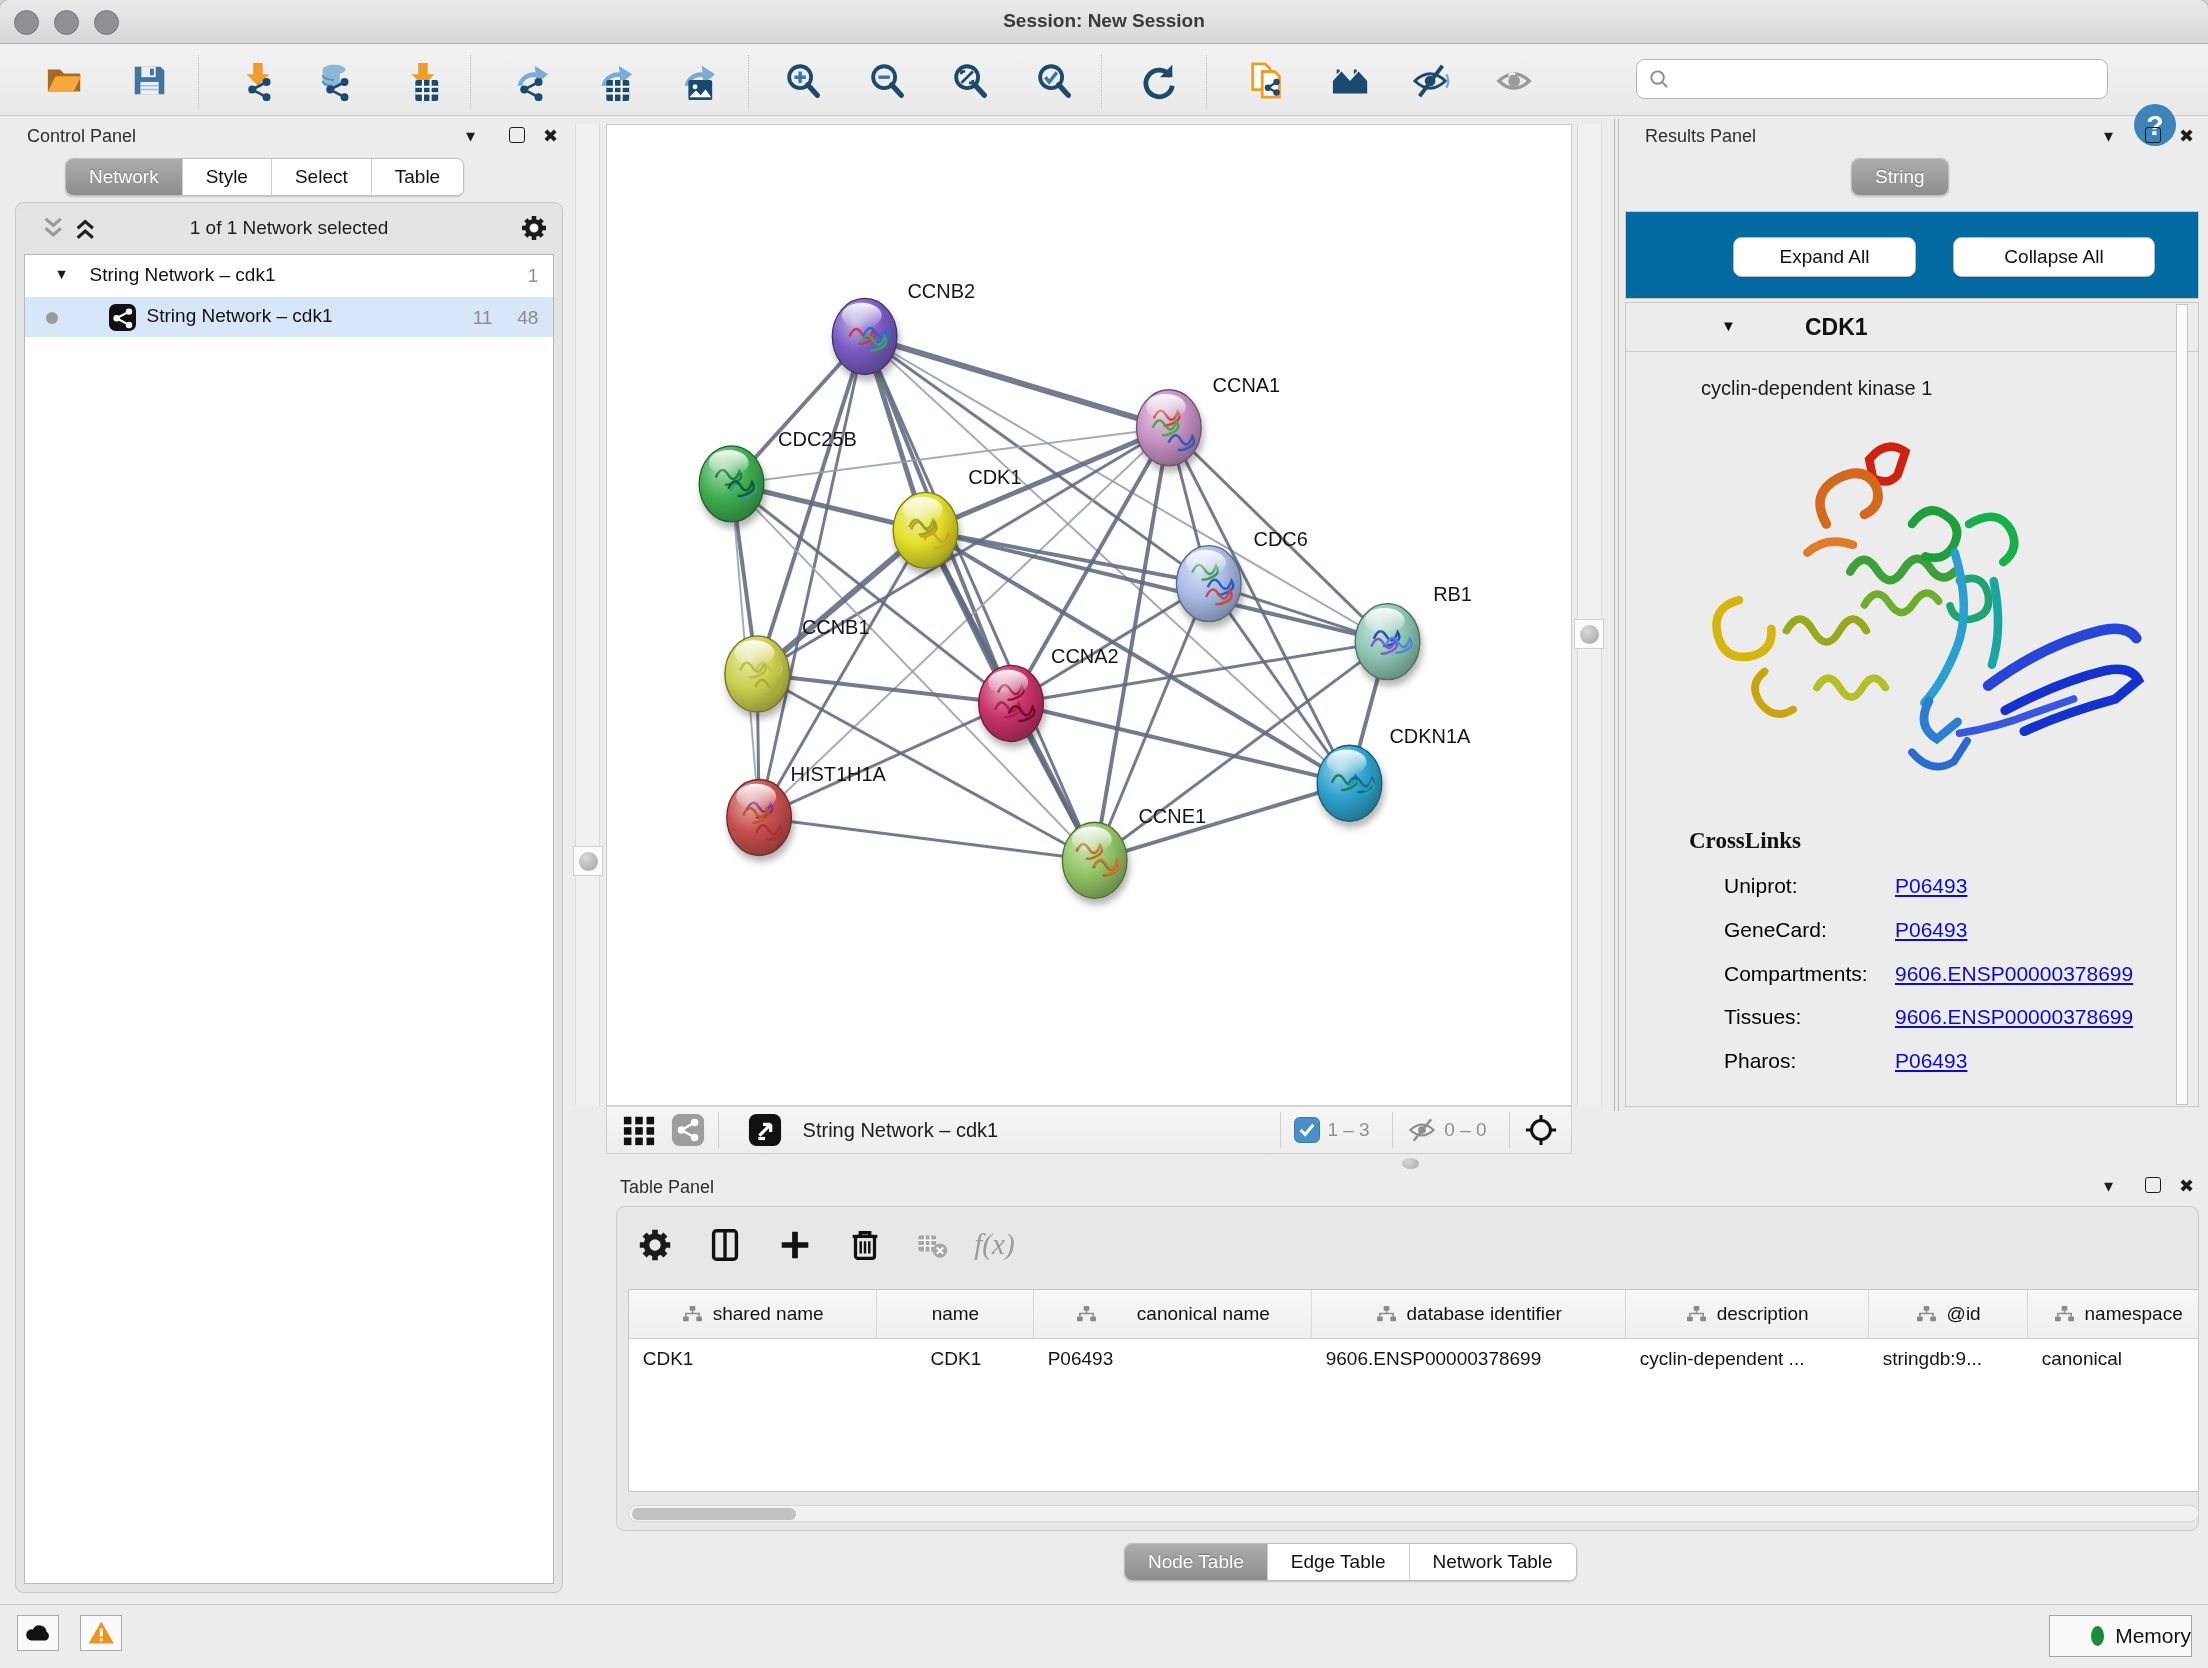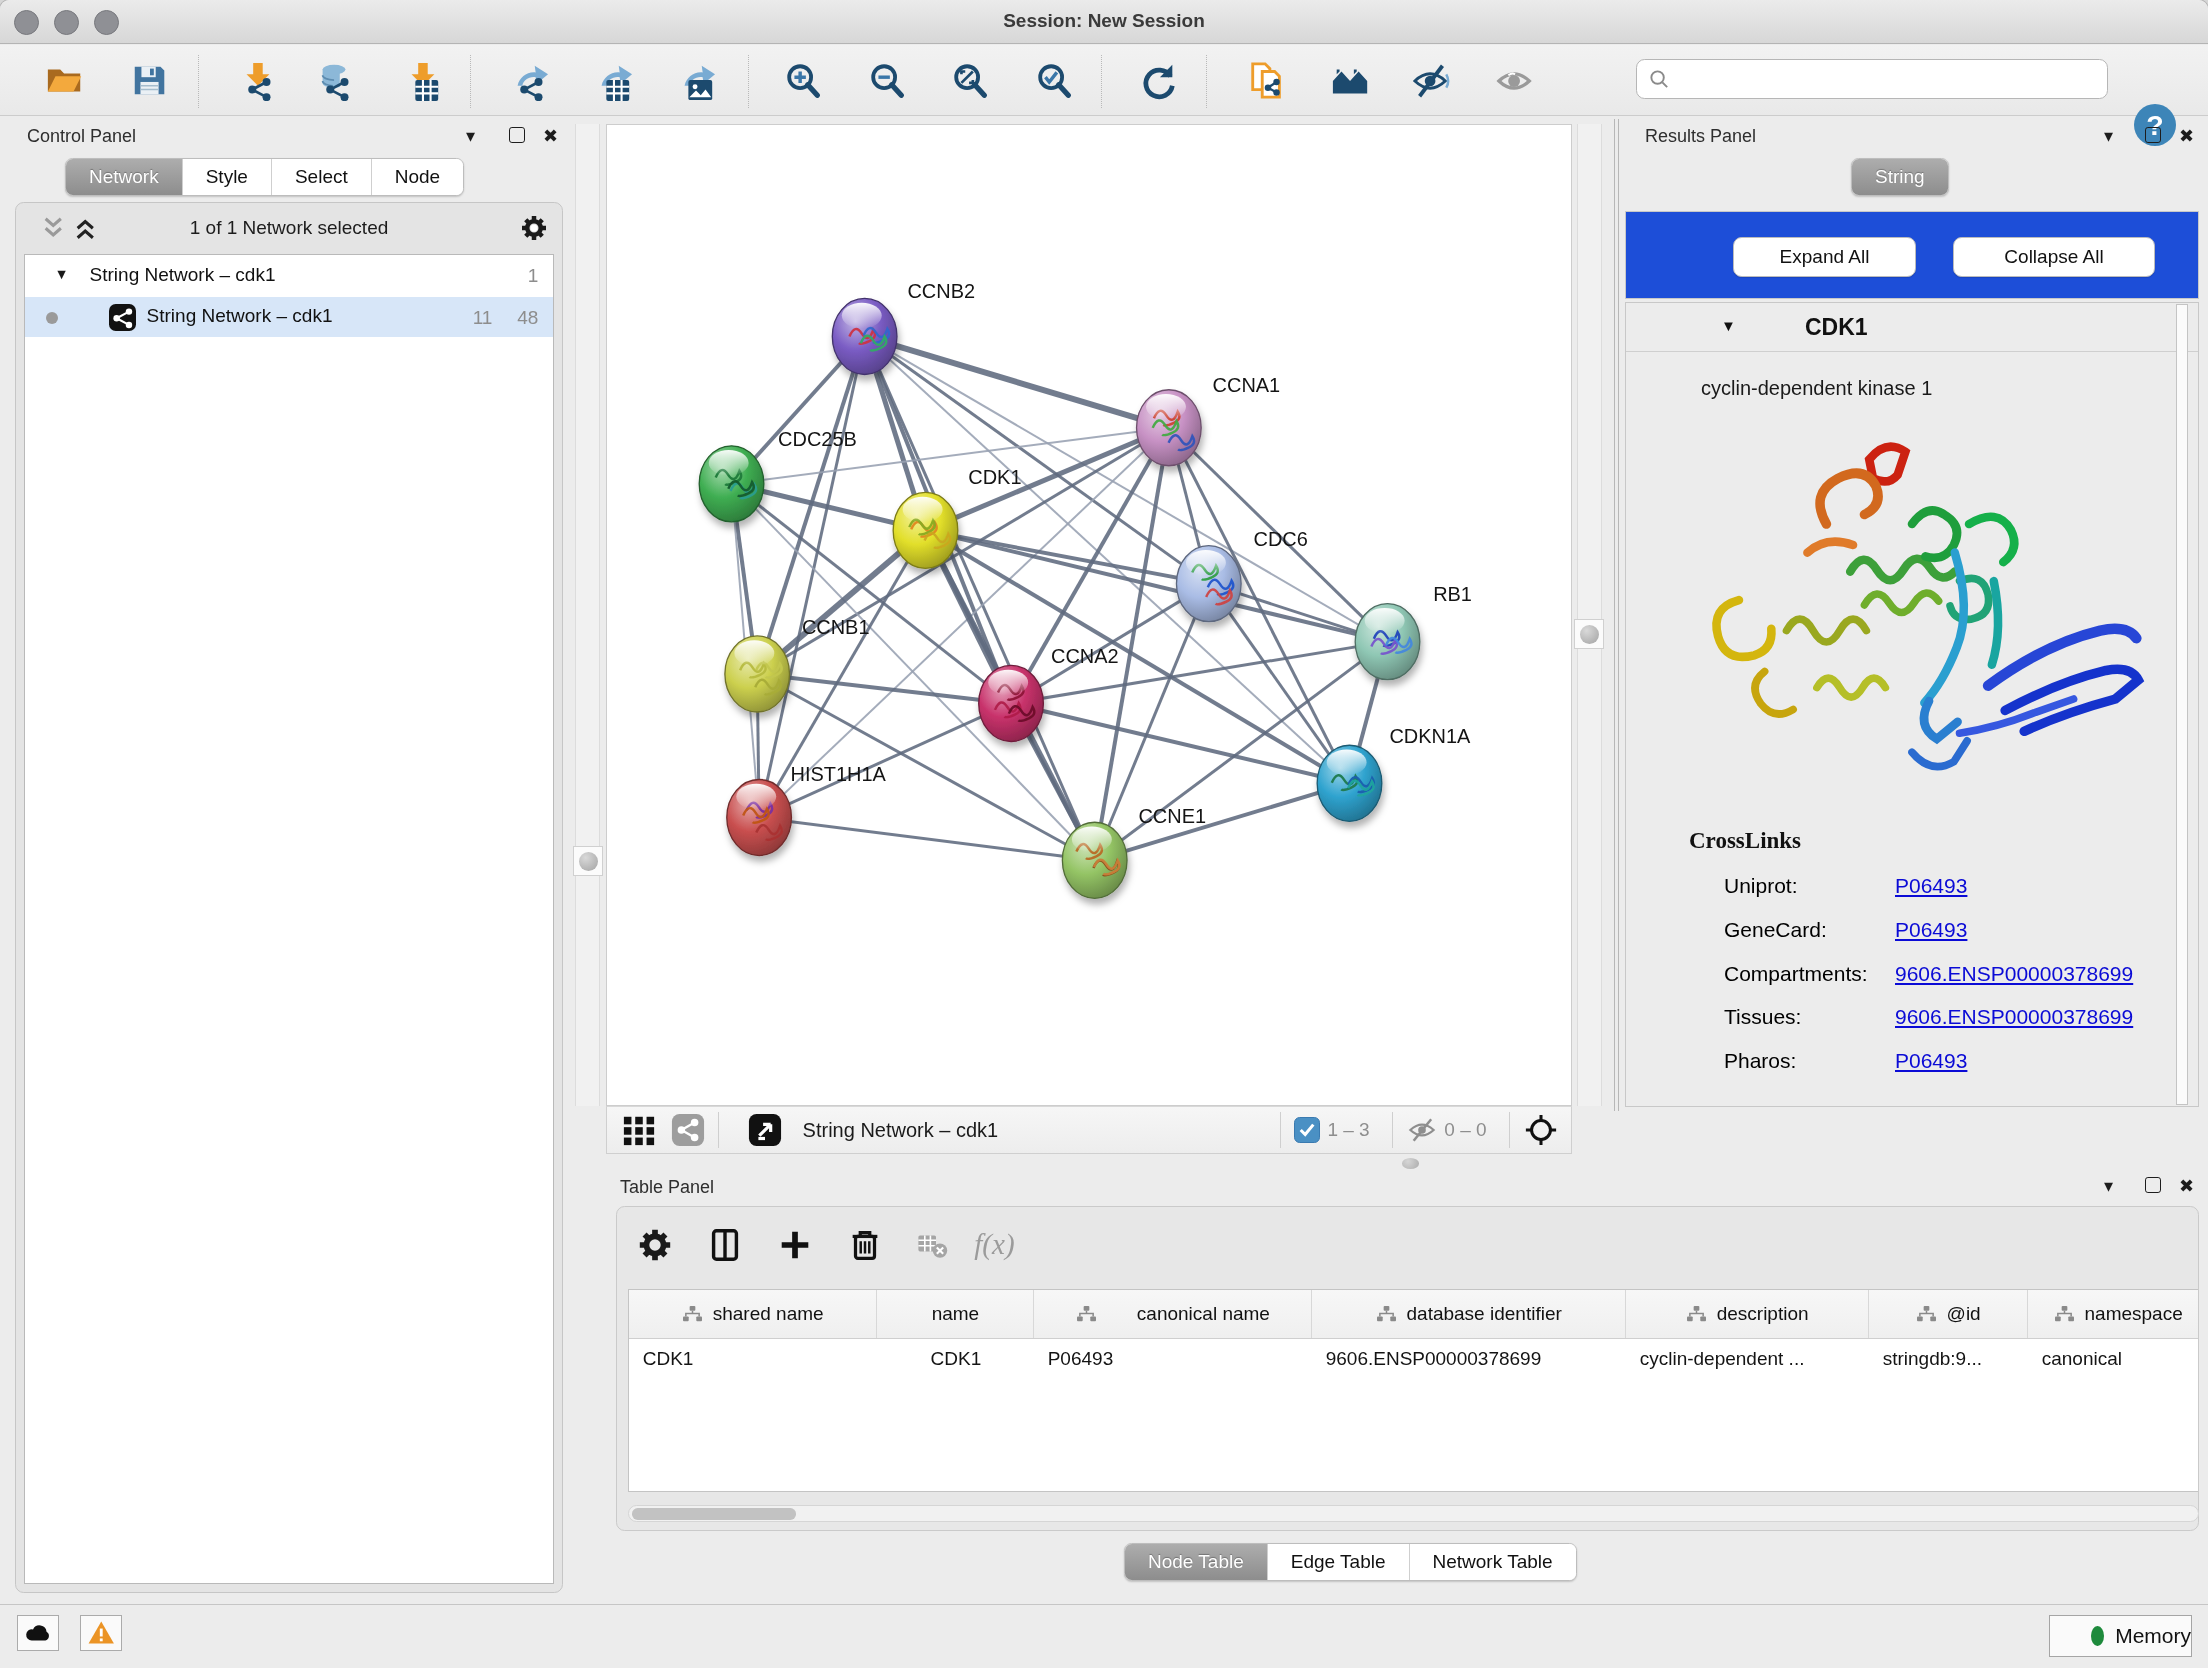--- a/index.html
+++ b/index.html
@@ -86,21 +86,21 @@
   #net-label{font-size:20px;color:#1b1b1b;margin-left:21px;white-space:nowrap;}
   #net-right{margin-left:auto;display:flex;align-items:center;}
   .nt-count{font-size:19px;color:#8e8e8e;margin:0 9.5px 0 7.6px;white-space:nowrap;}
   #sel-checkbox{width:26px;height:26px;border-radius:5.7px;background:#4a90c4;border:1px solid #3a7ab0;
      display:flex;align-items:center;justify-content:center;cursor:pointer;}
   #sel-checkbox svg{width:18px;height:18px;}
 
   
   #rp-title{left:1645px;top:126px;}
   #rp-buttons-box{position:absolute;left:1625px;top:211px;width:574px;height:88px;
-     background:#1d4ed8;border:1.9px solid #c8c8c8;}
+     background:#0369a1;border:1.9px solid #c8c8c8;}
   .rp-btn{position:absolute;top:25px;height:40px;background:#fff;border:1px solid #bcbcbc;
      border-radius:8.6px;font-size:19px;color:#111;cursor:pointer;box-shadow:0 1px 1px rgba(0,0,0,.12);}
   #rp-section{position:absolute;left:1625px;top:302px;width:574px;height:805px;
      background:#ececec;border:1.9px solid #c8c8c8;}
   #rp-sec-head{position:absolute;left:0;top:0;width:100%;height:49px;border-bottom:1.9px solid #cfcfcf;}
   #rp-sec-head .tri{position:absolute;left:95px;top:14.3px;font-size:15px;color:#111;cursor:pointer;}
   #rp-gene{position:absolute;left:179px;top:10.5px;font-size:23px;font-weight:bold;color:#111;}
   #rp-desc{position:absolute;left:75px;top:74px;font-size:20px;color:#1a1a1a;}
   #ribbon{position:absolute;left:48px;top:107px;width:495px;height:405px;}
   #xl-title{position:absolute;left:63px;top:525px;font-family:"Liberation Serif",serif;
@@ -283,21 +283,21 @@
   </div>
 
   <div class="panel-title" id="cp-title">Control Panel</div>
   <span class="panel-ico" style="left:458px;top:124px">▾</span>
   <span class="panel-ico" style="left:504px;top:125px"><span class="float-sq"></span></span>
   <span class="panel-ico" style="left:538px;top:124px">✖</span>
   <div class="seg" id="cp-tabs" style="left:65px;top:158px">
       <button class="seg-btn active">Network</button>
       <button class="seg-btn">Style</button>
       <button class="seg-btn">Select</button>
-      <button class="seg-btn">Node</button>
+      <button class="seg-btn">Table</button>
     </div>
 
   <div id="cp-body">
     <div id="cp-toolbar">
       <span class="cp-chev" style="left:23px">
         <svg viewBox="0 0 30 30">
             <path d="M7 5l8 7 8-7M7 15l8 7 8-7" stroke="#9a9a9a" stroke-width="3.2" fill="none"></path>
           </svg>
       </span>
       <span class="cp-chev" style="left:55px">

